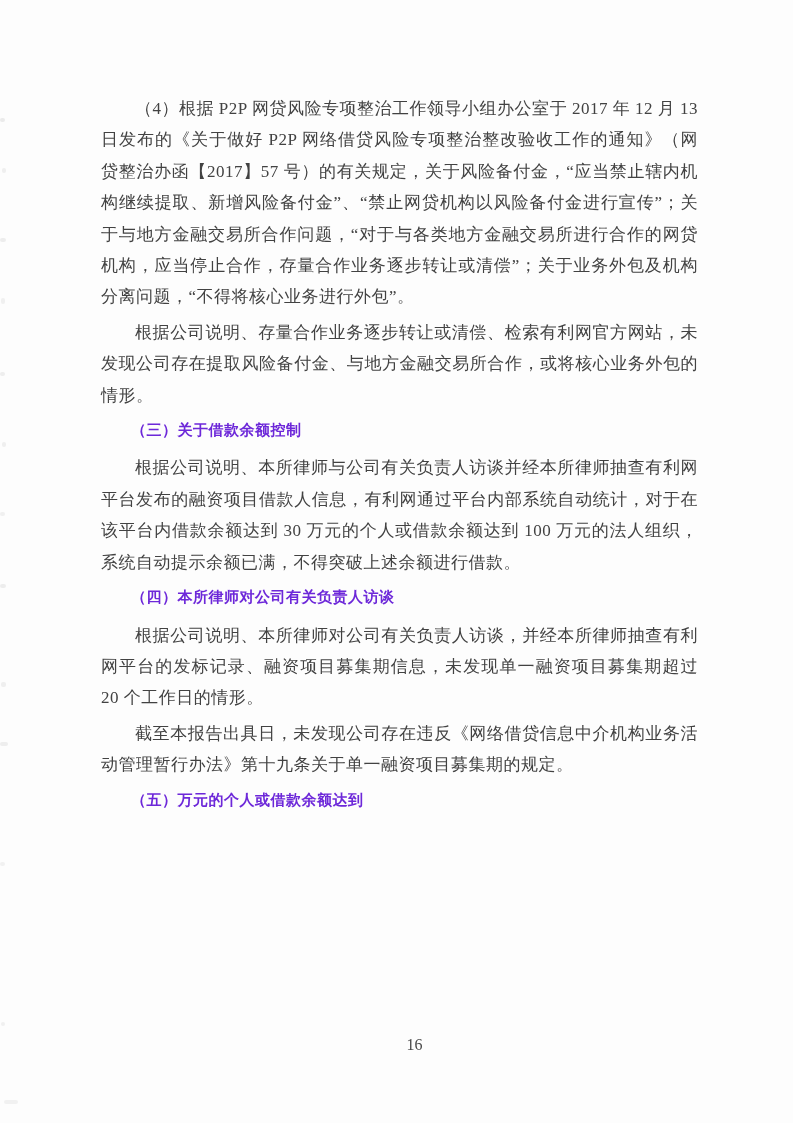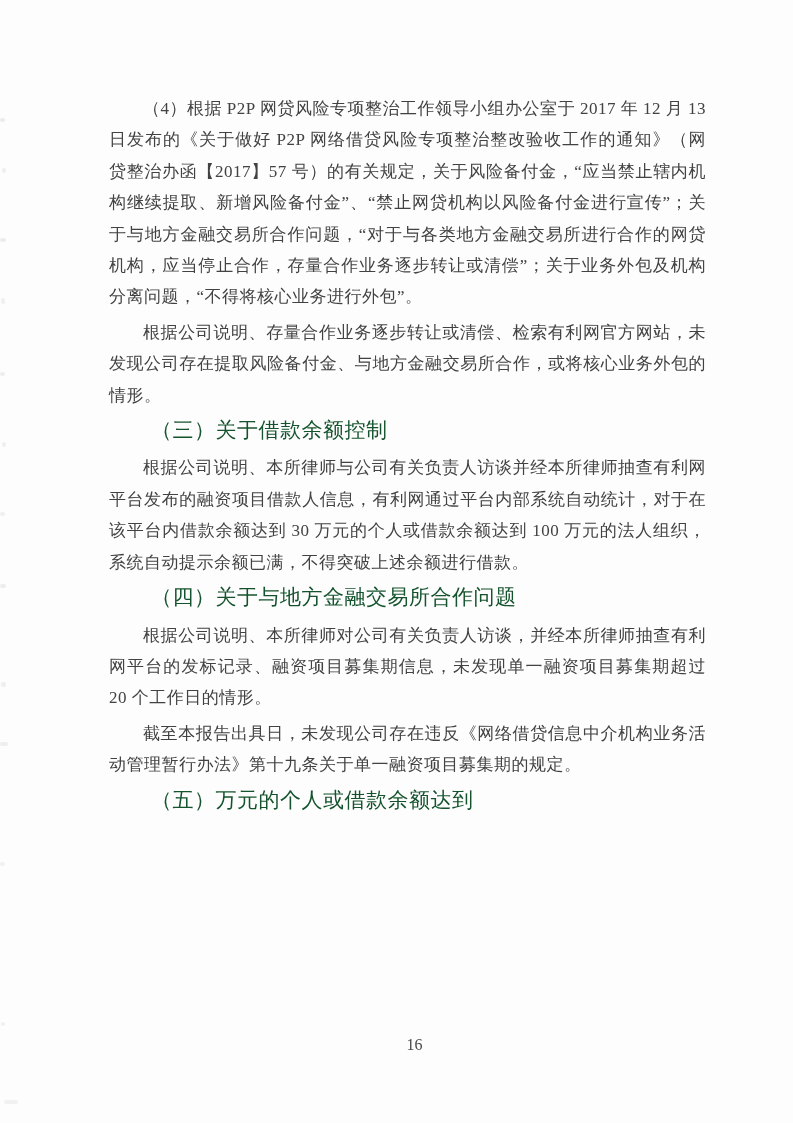--- a/index.html
+++ b/index.html
@@ -11,40 +11,40 @@
     position: relative;
     width: 793px;
     height: 1123px;
     background: #fdfdfd;
     overflow: hidden;
     font-family: "Liberation Serif", "DejaVu Serif", serif;
     color: #3f3f3f;
   }
   .content {
     position: absolute;
-    left: 109px;
+    left: 101px;
     top: 93px;
     width: 597px;
   }
   .para {
     font-size: 17px;
     line-height: 31.4px;
     text-align: justify;
     text-indent: 2em;
     margin: 0 0 4px 0;
     color: #424242;
     letter-spacing: 0.5px;
   }
   .heading {
-    font-size: 21px;
+    font-size: 15px;
     line-height: 31.4px;
-    font-weight: normal;
+    font-weight: bold;
     text-indent: 2em;
     margin: 2px 0 6px 0;
-    color: #14532d;
+    color: #6d28d9;
     letter-spacing: 0.5px;
   }
   .page-number {
     position: absolute;
     top: 1036px;
     left: 18px;
     width: 100%;
     text-align: center;
     font-size: 16px;
     color: #4a4a4a;
@@ -77,21 +77,21 @@
   <div class="content">
     <p class="para">（4）根据 P2P 网贷风险专项整治工作领导小组办公室于 2017 年 12 月 13 日发布的《关于做好 P2P 网络借贷风险专项整治整改验收工作的通知》（网贷整治办函【2017】57 号）的有关规定，关于风险备付金，“应当禁止辖内机构继续提取、新增风险备付金”、“禁止网贷机构以风险备付金进行宣传”；关于与地方金融交易所合作问题，“对于与各类地方金融交易所进行合作的网贷机构，应当停止合作，存量合作业务逐步转让或清偿”；关于业务外包及机构分离问题，“不得将核心业务进行外包”。</p>
 
     <p class="para">根据公司说明、存量合作业务逐步转让或清偿、检索有利网官方网站，未发现公司存在提取风险备付金、与地方金融交易所合作，或将核心业务外包的情形。</p>
 
     <h2 class="heading">（三）关于借款余额控制</h2>
 
     <p class="para">根据公司说明、本所律师与公司有关负责人访谈并经本所律师抽查有利网平台发布的融资项目借款人信息，有利网通过平台内部系统自动统计，对于在该平台内借款余额达到 30 万元的个人或借款余额达到 100 万元的法人组织，系统自动提示余额已满，不得突破上述余额进行借款。</p>
 
 
-    <h2 class="heading">（四）关于与地方金融交易所合作问题</h2>
+    <h2 class="heading">（四）本所律师对公司有关负责人访谈</h2>
 
     <p class="para">根据公司说明、本所律师对公司有关负责人访谈，并经本所律师抽查有利网平台的发标记录、融资项目募集期信息，未发现单一融资项目募集期超过 20 个工作日的情形。</p>
 
     <p class="para">截至本报告出具日，未发现公司存在违反《网络借贷信息中介机构业务活动管理暂行办法》第十九条关于单一融资项目募集期的规定。</p>
 
     <h2 class="heading">（五）万元的个人或借款余额达到</h2>
   </div>
 
   <div class="page-number">16</div>
 

